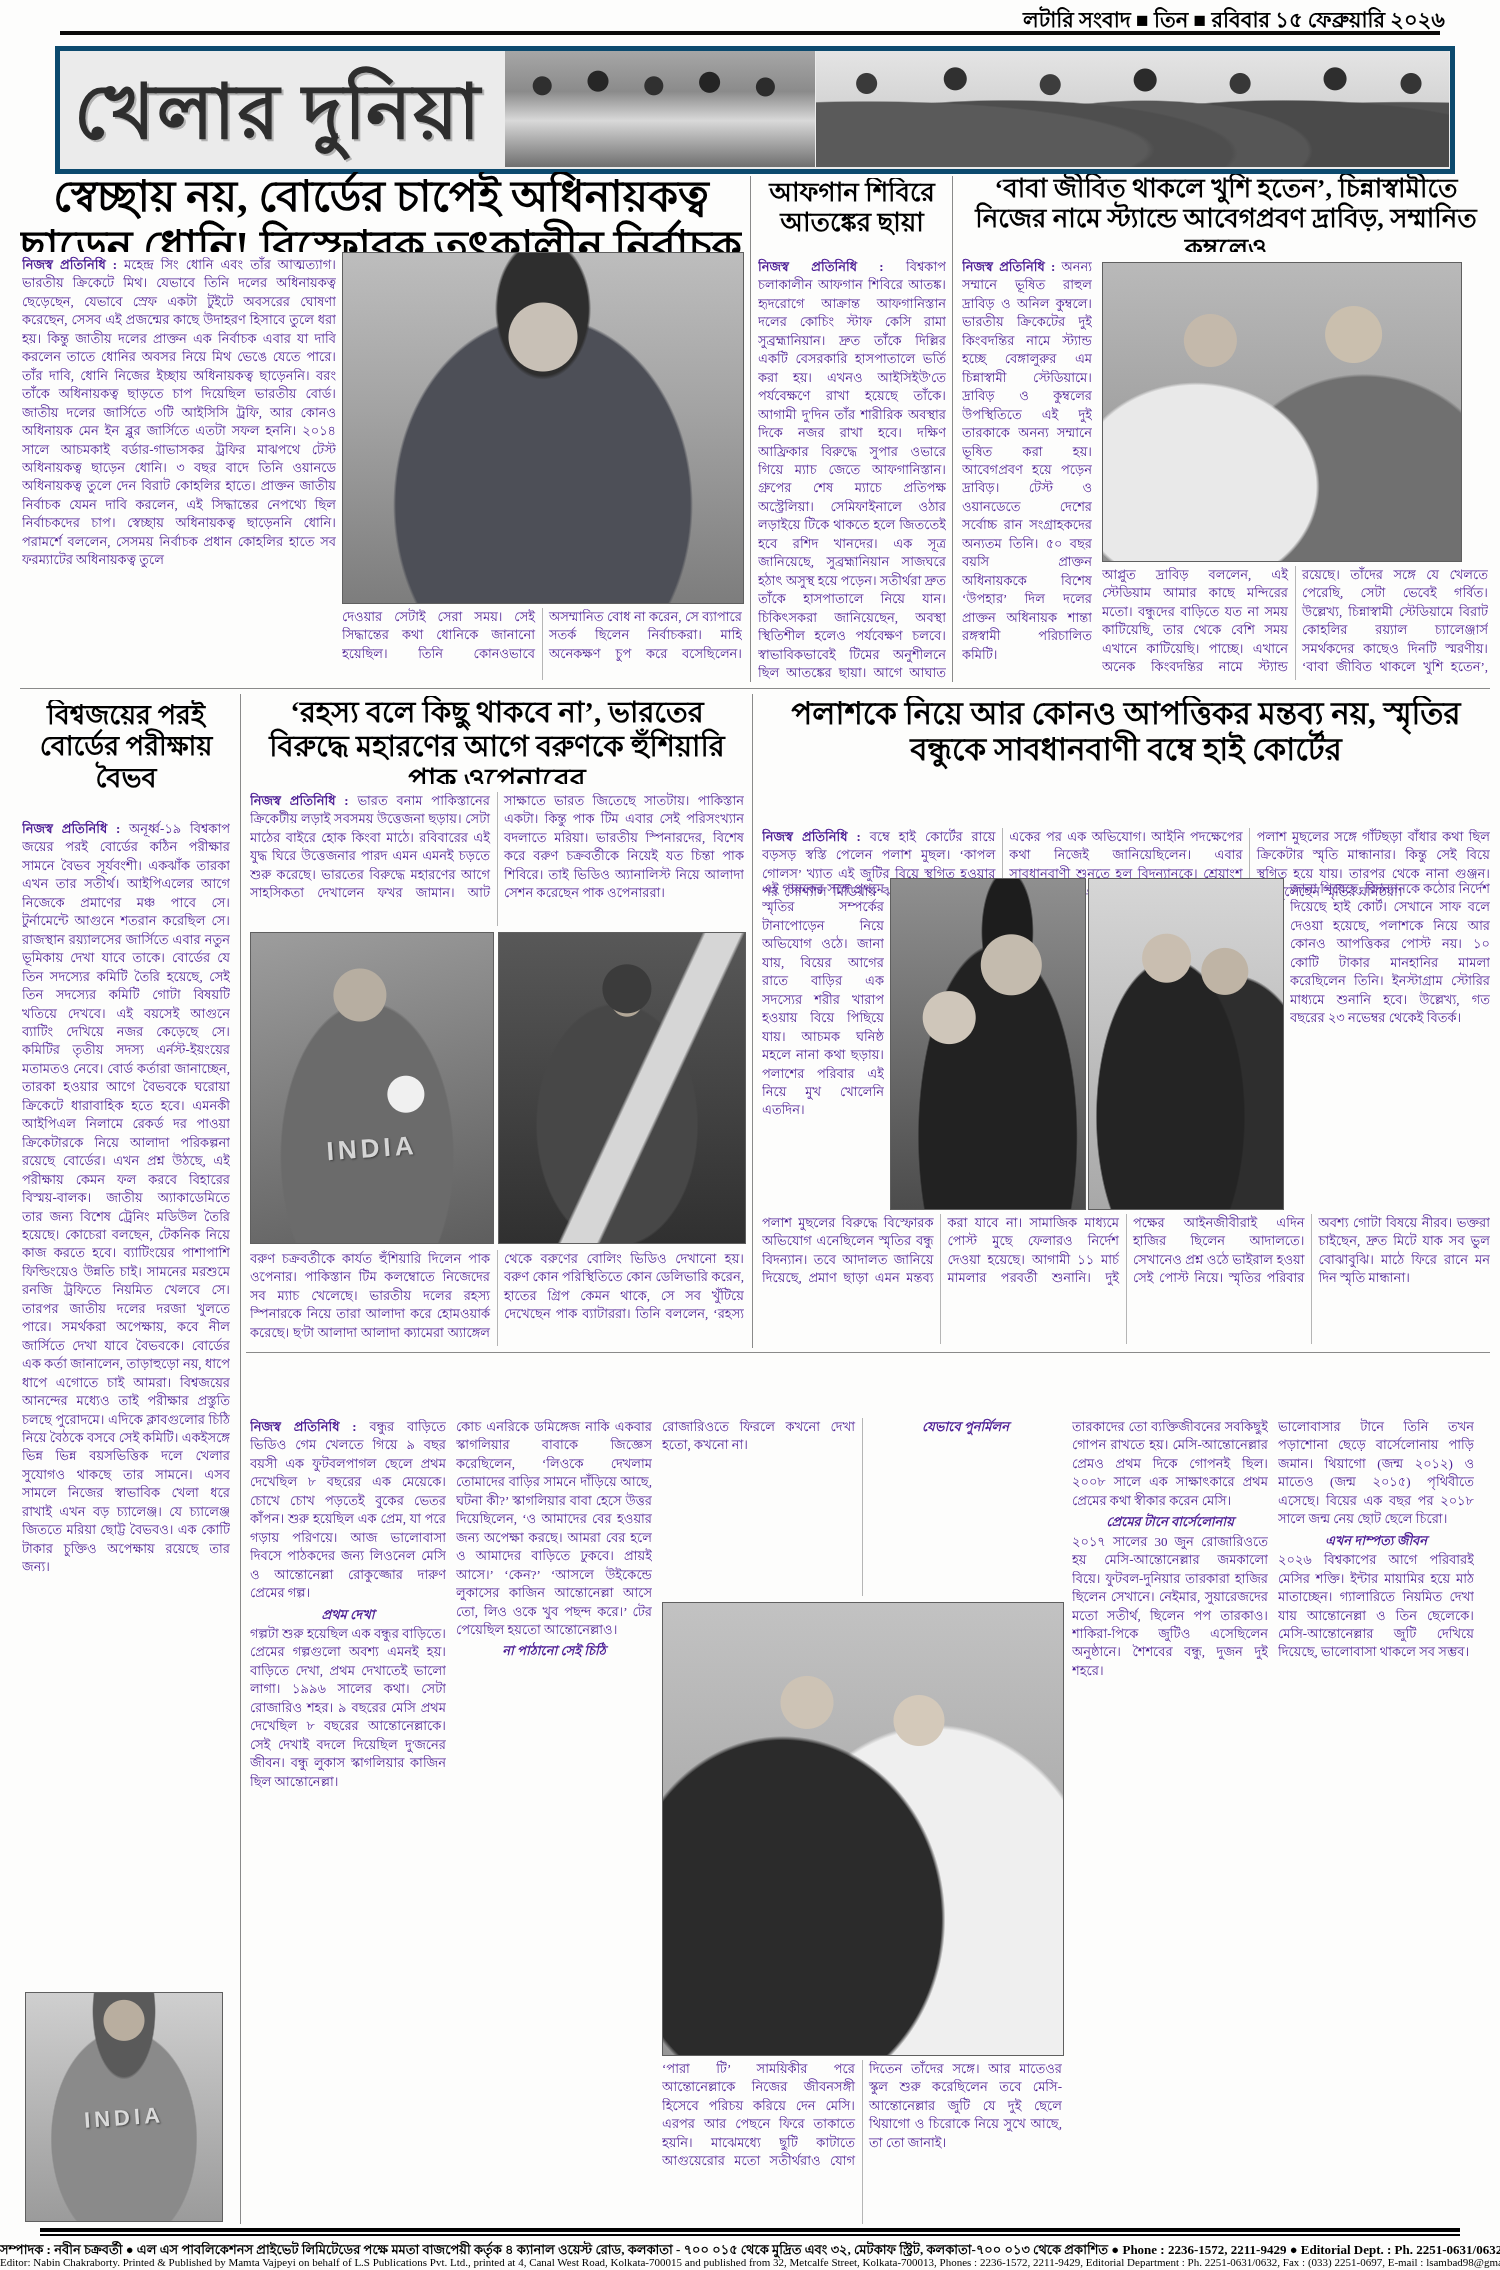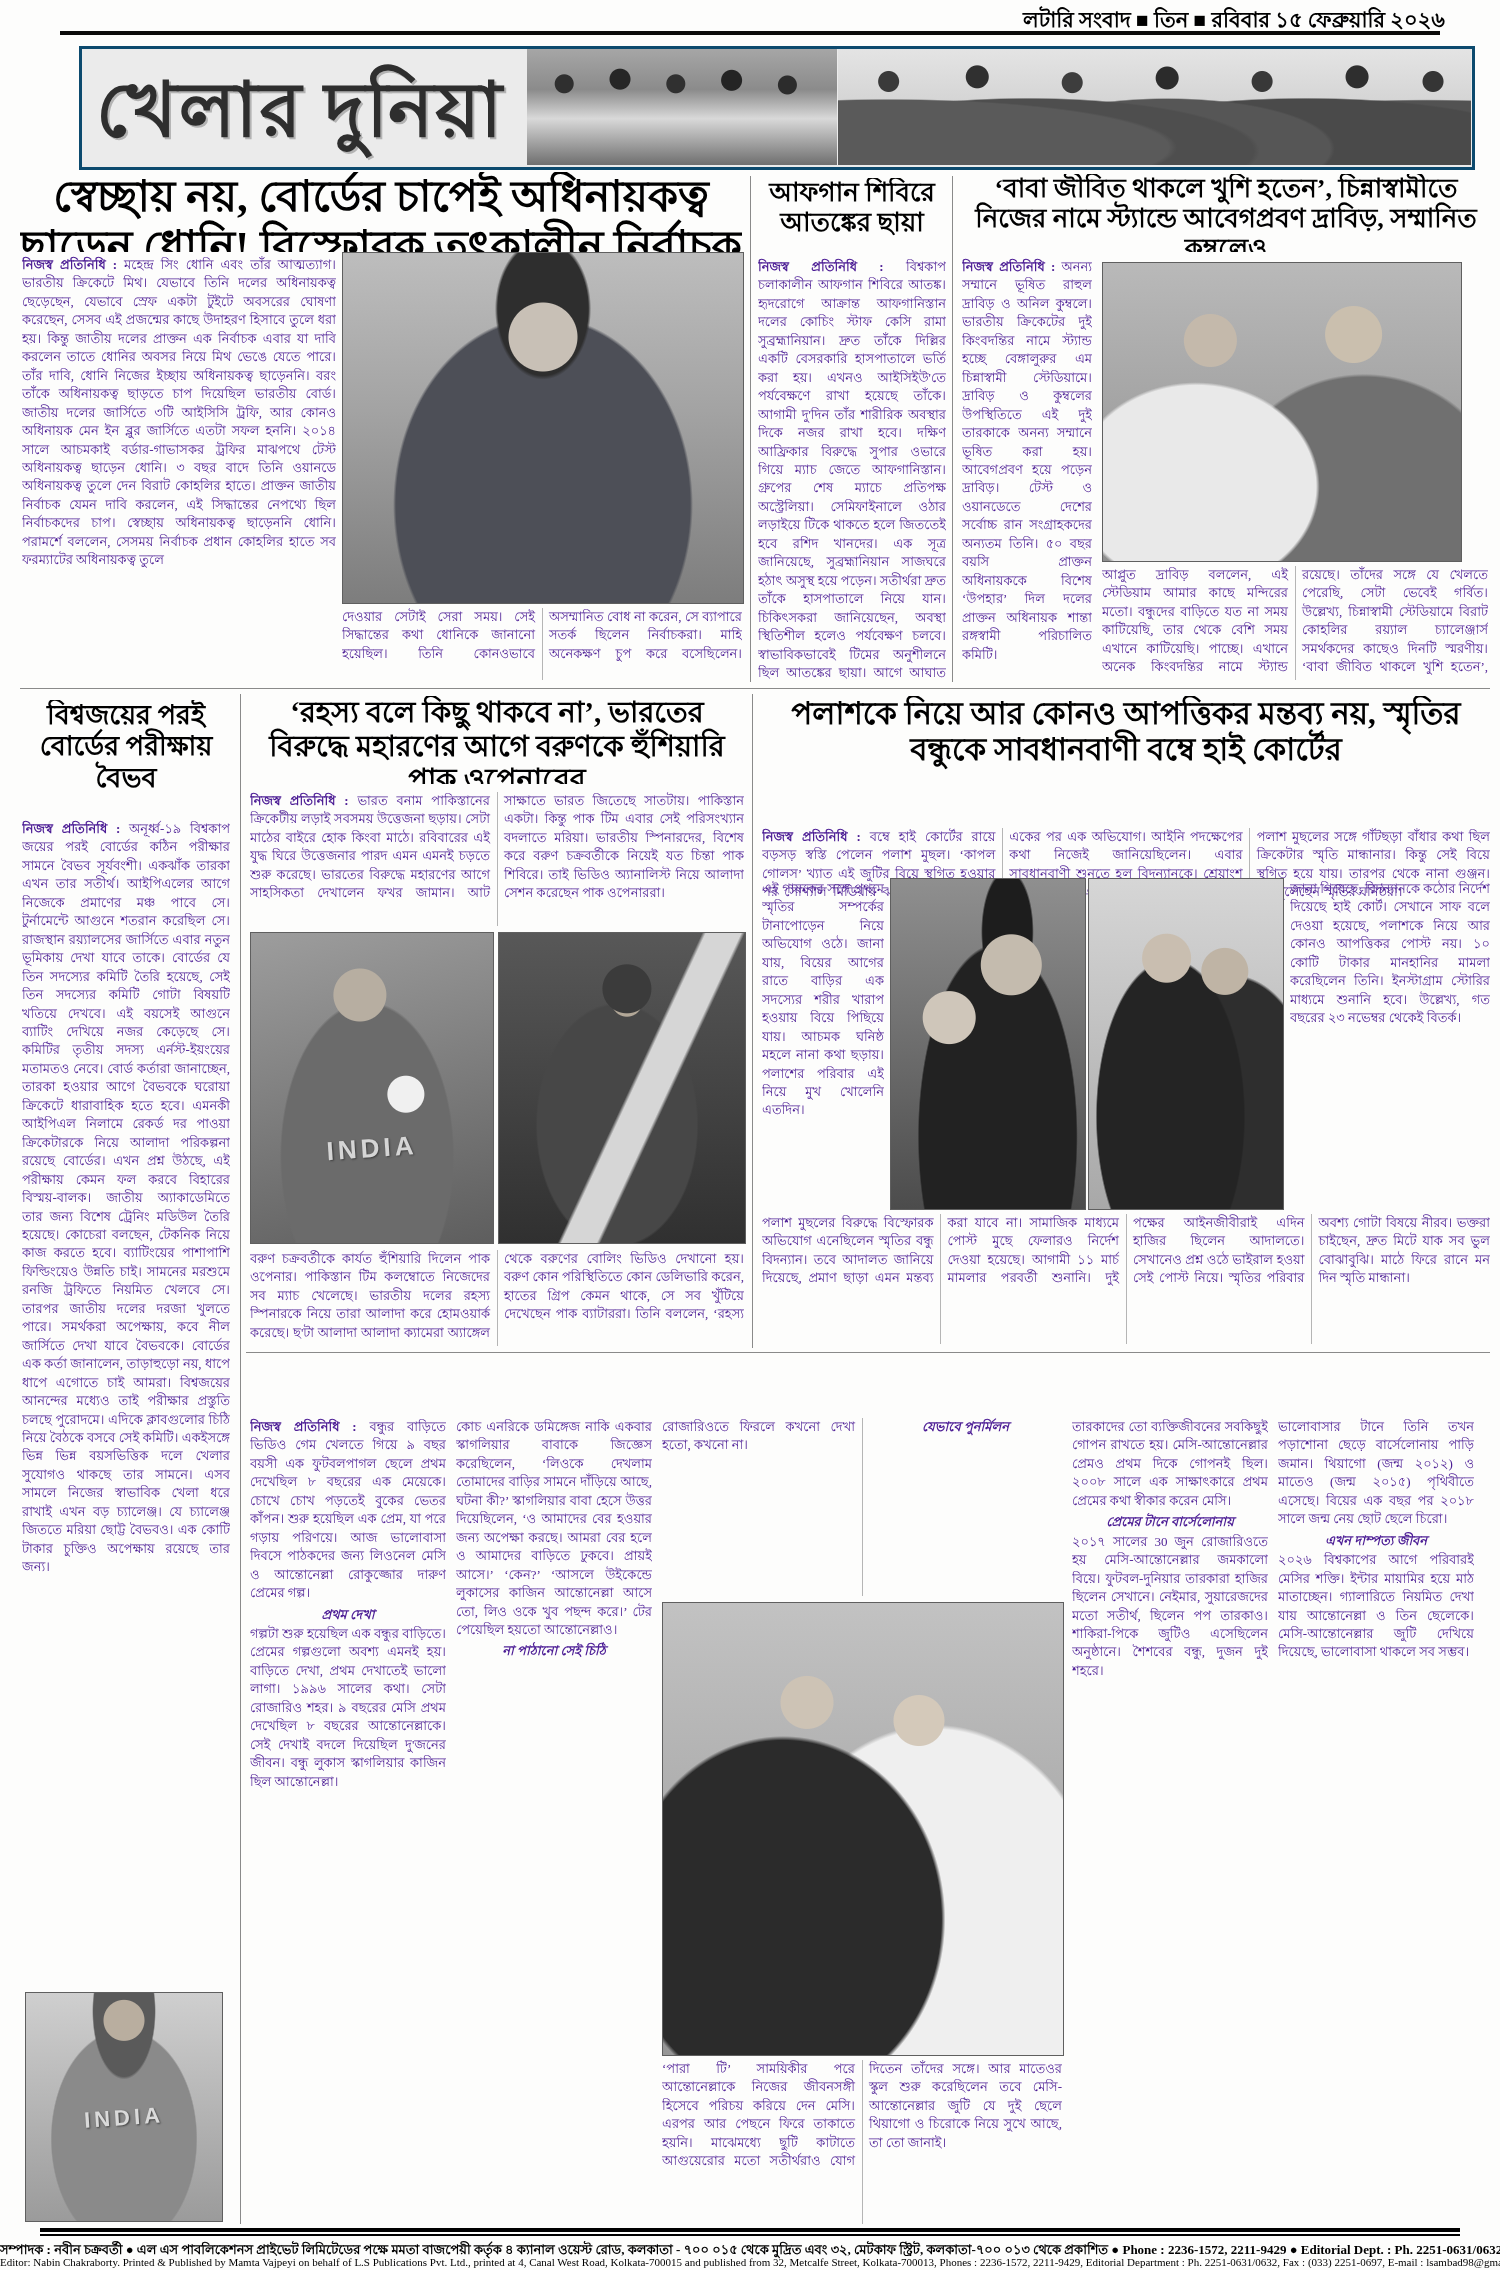--- a/index.html
+++ b/index.html
@@ -4,21 +4,21 @@
 <style>
   html,body{margin:0;padding:0;background:#d9d9d9;}
   #page{position:relative;width:1500px;height:2270px;background:#fdfdfc;margin:0 auto;
         font-family:"Liberation Serif","DejaVu Serif",serif;color:#141414;overflow:hidden;}
   
   .hrule{position:absolute;background:#0a0a0a;}
   .vrule{position:absolute;width:1px;background:#8a8a8a;}
   
   #dateline{position:absolute;top:4px;right:55px;font-size:21px;font-weight:bold;color:#000;}
   
-  #masthead{position:absolute;left:55px;top:46px;width:1390px;height:118px;background:#ebebeb;border:3px solid #0c4a6e;margin-left:24px;}
+  #masthead{position:absolute;left:55px;top:46px;width:1390px;height:118px;background:#ebebeb;border:5px solid #0c4a6e;}
   #logo{position:absolute;left:14px;top:2px;font-size:76px;font-weight:800;color:#2e2e2e;
         letter-spacing:2px;text-shadow:2px 2px 0 #b3b3b3;white-space:nowrap;}
   
   .hl{position:absolute;font-weight:800;color:#000;text-align:center;line-height:1.16;overflow:hidden;}
   
   .bt{position:absolute;font-size:13px;line-height:1.42;text-align:justify;overflow:hidden;color:#4c1d95;}
   .bt .byline{font-weight:bold;}
   .subhead{display:block;font-weight:bold;text-align:center;margin:3px 0 1px 0;font-style:italic;}
   .cols2{column-count:2;column-gap:14px;column-rule:1px solid #b5b5b5;}
   .cols3{column-count:3;column-gap:14px;column-rule:1px solid #b5b5b5;}

